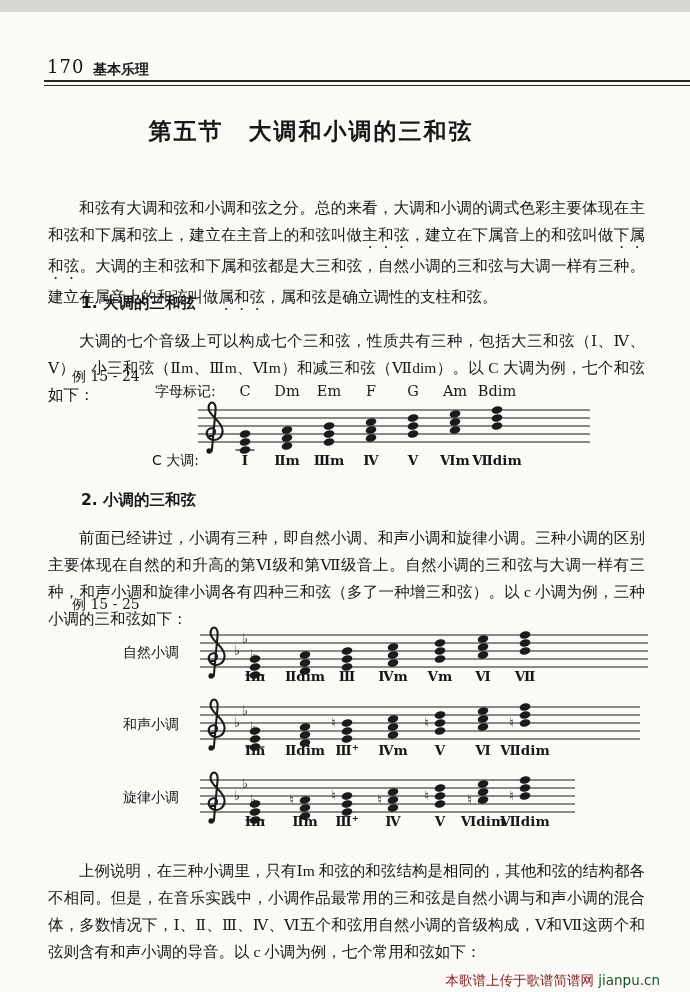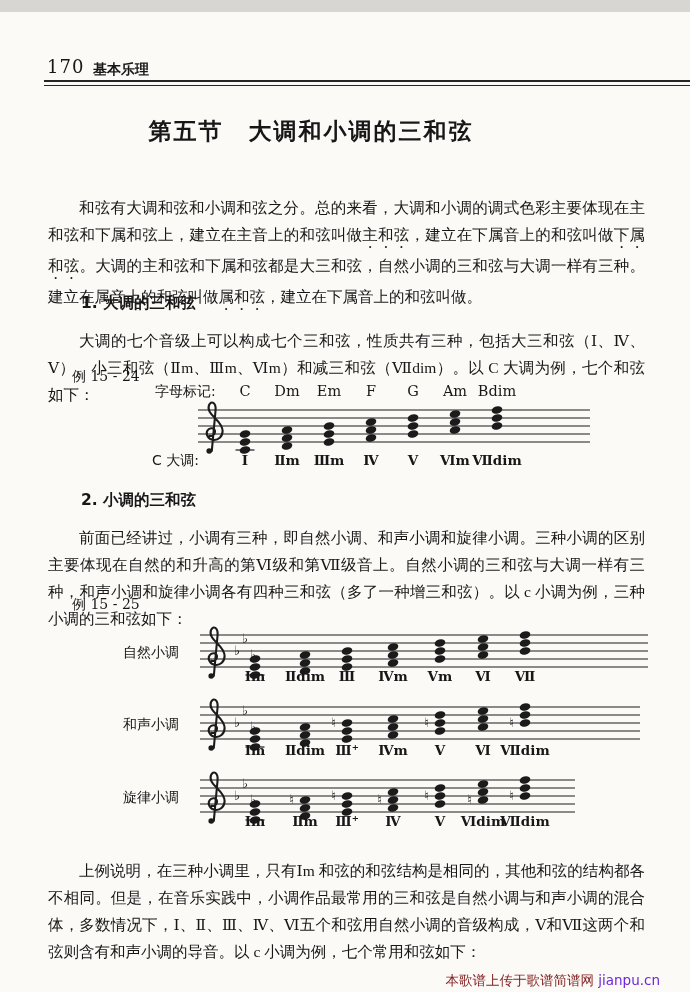--- a/index.html
+++ b/index.html
@@ -46,21 +46,21 @@
 <body>
 
 <div class="page">
 
   <div class="abs page-number">170</div>
   <div class="abs book-title">基本乐理</div>
   <div class="abs header-rule"></div>
 
   <div class="abs section-title">第五节　大调和小调的三和弦</div>
 
-  <p class="abs para p1"><span>和弦有大调和弦和小调和弦之分。总的来看，大调和小调的调式色彩主要体现在主和弦和下属和弦上，建立在主音上的和弦叫做</span><span class="em-dots">主和弦</span><span>，建立在下属音上的和弦叫做</span><span class="em-dots">下属和弦</span><span>。大调的主和弦和下属和弦都是大三和弦，自然小调的三和弦与大调一样有三种。建立在属音上的和弦叫做</span><span class="em-dots">属和弦</span><span>，建立在下属音上的和弦叫做。</span></p>
+  <p class="abs para p1"><span>和弦有大调和弦和小调和弦之分。总的来看，大调和小调的调式色彩主要体现在主和弦和下属和弦上，建立在主音上的和弦叫做</span><span class="em-dots">主和弦</span><span>，建立在下属音上的和弦叫做</span><span class="em-dots">下属和弦</span><span>。大调的主和弦和下属和弦都是大三和弦，自然小调的三和弦与大调一样有三种。建立在属音上的和弦叫做</span><span class="em-dots">属和弦</span><span>，属和弦是确立调性的支柱和弦。</span></p>
 
   <div class="abs sec-head s1">1. 大调的三和弦</div>
   <p class="abs para p2">大调的七个音级上可以构成七个三和弦，性质共有三种，包括大三和弦（Ⅰ、Ⅳ、Ⅴ）、小三和弦（Ⅱm、Ⅲm、Ⅵm）和减三和弦（Ⅶdim）。以 C 大调为例，七个和弦如下：</p>
 
   <div class="abs ex-label ex1-label">例 15 - 24</div>
   <svg class="staff" style="left:140px;top:368px" width="470" height="100">
       <line x1="58" y1="30" x2="450" y2="30" stroke="#1b1b1b" stroke-width="1"></line>
       <line x1="58" y1="38" x2="450" y2="38" stroke="#1b1b1b" stroke-width="1"></line>
       <line x1="58" y1="46" x2="450" y2="46" stroke="#1b1b1b" stroke-width="1"></line>
       <line x1="58" y1="54" x2="450" y2="54" stroke="#1b1b1b" stroke-width="1"></line>
@@ -251,16 +251,16 @@
       <text x="278" y="66" class="numeral" text-anchor="middle">Ⅳ</text>
       <text x="325" y="66" class="numeral" text-anchor="middle">Ⅴ</text>
       <text x="368" y="66" class="numeral" text-anchor="middle">Ⅵdim</text>
       <text x="410" y="66" class="numeral" text-anchor="middle">Ⅶdim</text>
       <text x="8" y="42" class="cn-label">旋律小调</text>
     </svg>
 
   <p class="abs para p4">上例说明，在三种小调里，只有Ⅰm 和弦的和弦结构是相同的，其他和弦的结构都各不相同。但是，在音乐实践中，小调作品最常用的三和弦是自然小调与和声小调的混合体，多数情况下，Ⅰ、Ⅱ、Ⅲ、Ⅳ、Ⅵ五个和弦用自然小调的音级构成，Ⅴ和Ⅶ这两个和弦则含有和声小调的导音。以 c 小调为例，七个常用和弦如下：</p>
 
   <div class="abs footer">
-    <span style="color: #7f1d1d;">本歌谱上传于歌谱简谱网 </span><span style="color: #6d28d9;">jianpu.cn</span>
+    <span style="color: #7f1d1d;">本歌谱上传于歌谱简谱网 </span><span style="color: #14532d;">jianpu.cn</span>
   </div>
 
 </div>
 
 </body></html>

